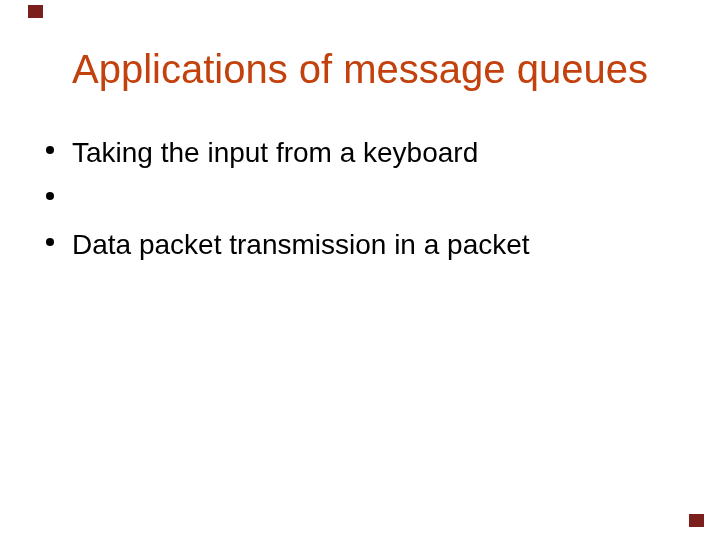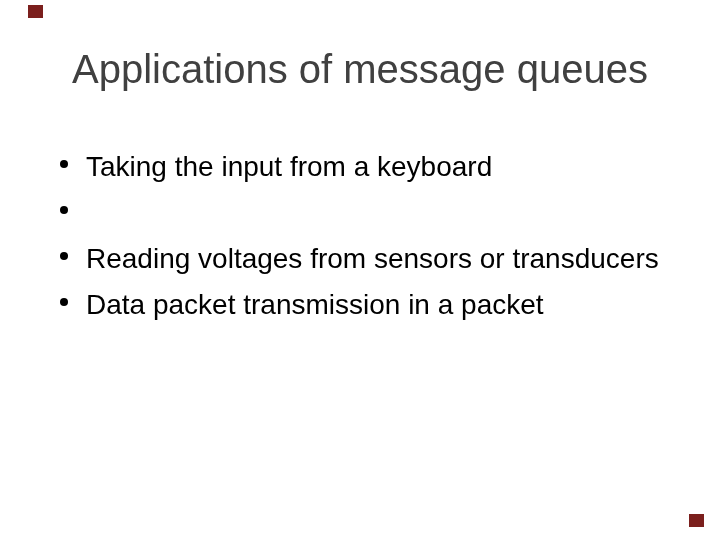--- a/index.html
+++ b/index.html
@@ -28,28 +28,28 @@
     position: absolute;
     top: 45px;
     left: 0;
     width: 720px;
     margin: 0;
     text-align: center;
     font-size: 40px;
     font-weight: 400;
     line-height: 48px;
     white-space: nowrap;
-    color: #404040;
+    color: #c2410c;
   }
   .bullets {
     position: absolute;
     top: 130px;
     left: 0;
     width: 568px;
-    margin: 14px;
+    margin: 0;
     padding: 0;
     list-style: none;
   }
   .bullets li {
     position: relative;
     height: 46px;
     padding-left: 72px;
     font-size: 28px;
     line-height: 46px;
     white-space: nowrap;
@@ -76,23 +76,19 @@
   <ul class="bullets">
     <li>
       <span class="dot"></span>
       <span>Taking the input from a keyboard</span>
     </li>
     <li>
       <span class="dot"></span>
     </li>
     <li>
       <span class="dot"></span>
-      <span>Reading voltages from sensors or transducers</span>
-    </li>
-    <li>
-      <span class="dot"></span>
       <span>Data packet transmission in a packet</span>
     </li>
   </ul>
 
   <div class="corner-accent br"></div>
 
 </div>
 
 </body></html>

